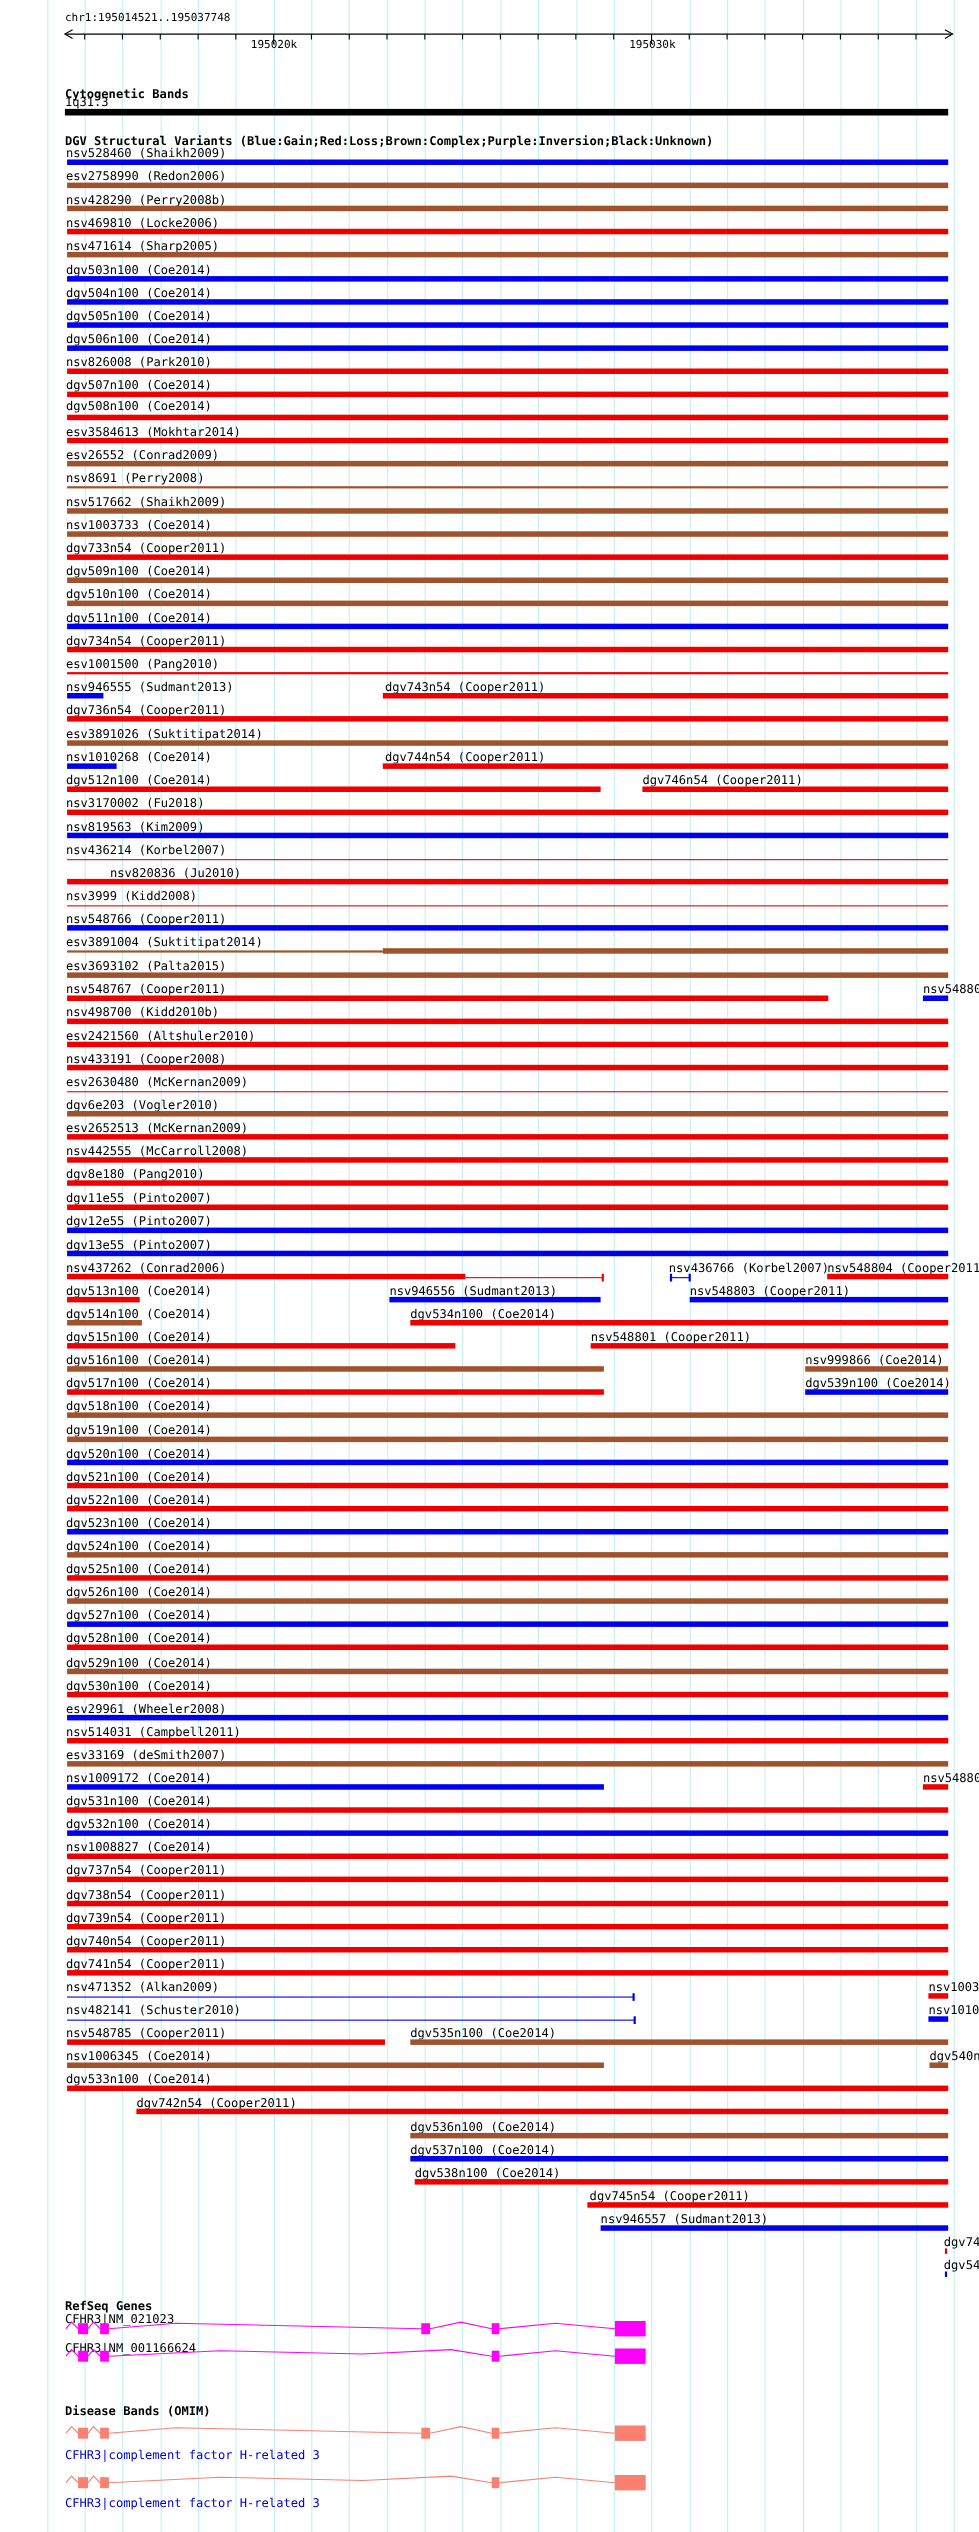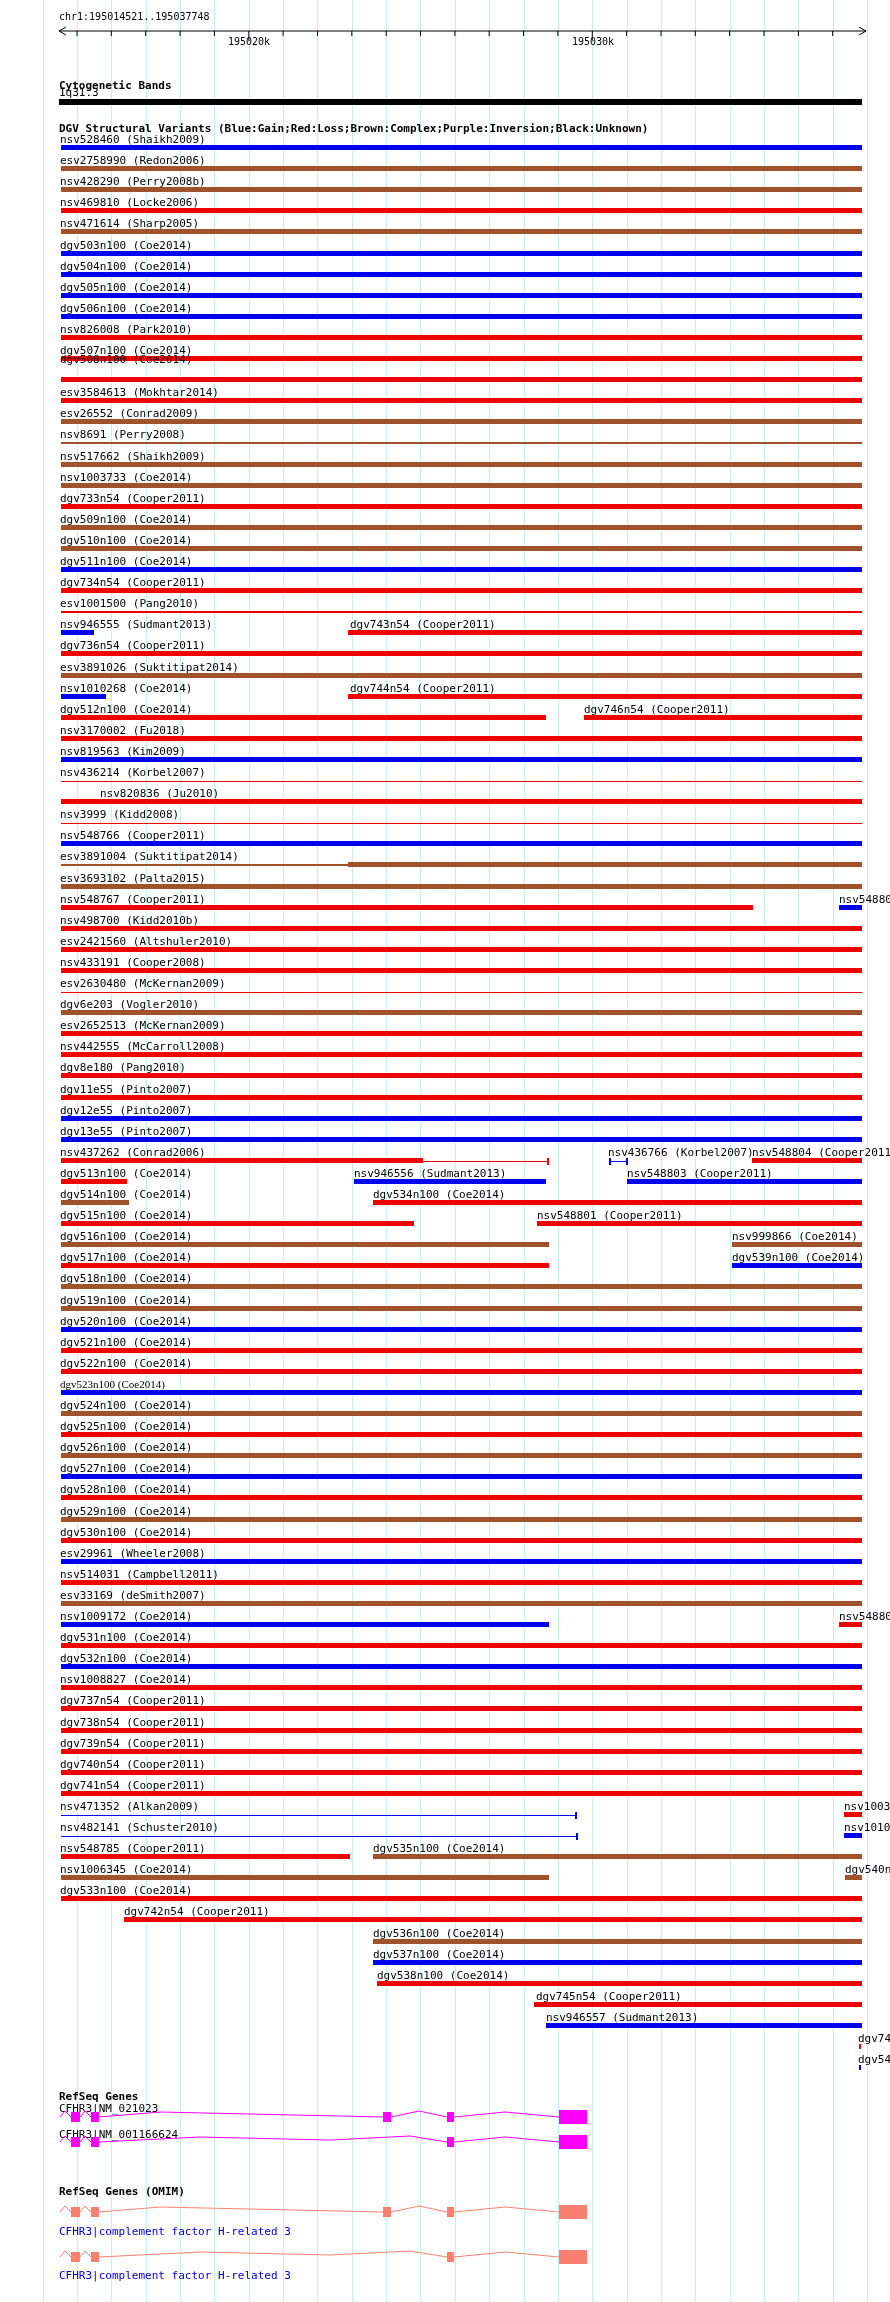--- a/index.html
+++ b/index.html
@@ -100,21 +100,21 @@
       <div class="lbl" style="left: 60px; top: 261px;">dgv504n100 (Coe2014)</div>
       <div class="seg" style="left: 61px; top: 272px; width: 801px; height: 5px; background: rgb(0, 0, 238);"></div>
       <div class="lbl" style="left: 60px; top: 282px;">dgv505n100 (Coe2014)</div>
       <div class="seg" style="left: 61px; top: 293px; width: 801px; height: 5px; background: rgb(0, 0, 238);"></div>
       <div class="lbl" style="left: 60px; top: 303px;">dgv506n100 (Coe2014)</div>
       <div class="seg" style="left: 61px; top: 314px; width: 801px; height: 5px; background: rgb(0, 0, 238);"></div>
       <div class="lbl" style="left: 60px; top: 324px;">nsv826008 (Park2010)</div>
       <div class="seg" style="left: 61px; top: 335px; width: 801px; height: 5px; background: rgb(238, 0, 0);"></div>
       <div class="lbl" style="left: 60px; top: 345px;">dgv507n100 (Coe2014)</div>
       <div class="seg" style="left: 61px; top: 356px; width: 801px; height: 5px; background: rgb(238, 0, 0);"></div>
-      <div class="lbl" style="left: 60px; top: 354px; text-align: center;">dgv508n100 (Coe2014)</div>
+      <div class="lbl" style="left: 60px; top: 364px; text-align: center;">dgv508n100 (Coe2014)</div>
       <div class="seg" style="left: 61px; top: 377px; width: 801px; height: 5px; background: rgb(238, 0, 0);"></div>
       <div class="lbl" style="left: 60px; top: 387px;">esv3584613 (Mokhtar2014)</div>
       <div class="seg" style="left: 61px; top: 398px; width: 801px; height: 5px; background: rgb(238, 0, 0);"></div>
       <div class="lbl" style="left: 60px; top: 408px;">esv26552 (Conrad2009)</div>
       <div class="seg" style="left: 61px; top: 419px; width: 801px; height: 5px; background: rgb(160, 82, 45);"></div>
       <div class="lbl" style="left: 60px; top: 429px;">nsv8691 (Perry2008)</div>
       <div class="seg" style="left: 61px; top: 442px; width: 801px; height: 2px; background: rgb(160, 82, 45);"></div>
       <div class="lbl" style="left: 60px; top: 451px;">nsv517662 (Shaikh2009)</div>
       <div class="seg" style="left: 61px; top: 462px; width: 801px; height: 5px; background: rgb(160, 82, 45);"></div>
       <div class="lbl" style="left: 60px; top: 472px;">nsv1003733 (Coe2014)</div>
@@ -225,21 +225,21 @@
       <div class="lbl" style="left: 60px; top: 1273px;">dgv518n100 (Coe2014)</div>
       <div class="seg" style="left: 61px; top: 1284px; width: 801px; height: 5px; background: rgb(160, 82, 45);"></div>
       <div class="lbl" style="left: 60px; top: 1295px;">dgv519n100 (Coe2014)</div>
       <div class="seg" style="left: 61px; top: 1306px; width: 801px; height: 5px; background: rgb(160, 82, 45);"></div>
       <div class="lbl" style="left: 60px; top: 1316px;">dgv520n100 (Coe2014)</div>
       <div class="seg" style="left: 61px; top: 1327px; width: 801px; height: 5px; background: rgb(0, 0, 238);"></div>
       <div class="lbl" style="left: 60px; top: 1337px;">dgv521n100 (Coe2014)</div>
       <div class="seg" style="left: 61px; top: 1348px; width: 801px; height: 5px; background: rgb(238, 0, 0);"></div>
       <div class="lbl" style="left: 60px; top: 1358px;">dgv522n100 (Coe2014)</div>
       <div class="seg" style="left: 61px; top: 1369px; width: 801px; height: 5px; background: rgb(238, 0, 0);"></div>
-      <div class="lbl" style="left: 60px; top: 1379px; font-family: Liberation Serif, serif;">dgv523n100 (Coe2014)</div>
+      <div class="lbl" style="left: 60px; top: 1379px;">dgv523n100 (Coe2014)</div>
       <div class="seg" style="left: 61px; top: 1390px; width: 801px; height: 5px; background: rgb(0, 0, 238);"></div>
       <div class="lbl" style="left: 60px; top: 1400px;">dgv524n100 (Coe2014)</div>
       <div class="seg" style="left: 61px; top: 1411px; width: 801px; height: 5px; background: rgb(160, 82, 45);"></div>
       <div class="lbl" style="left: 60px; top: 1421px; text-align: center;">dgv525n100 (Coe2014)</div>
       <div class="seg" style="left: 61px; top: 1432px; width: 801px; height: 5px; background: rgb(238, 0, 0);"></div>
       <div class="lbl" style="left: 60px; top: 1442px;">dgv526n100 (Coe2014)</div>
       <div class="seg" style="left: 61px; top: 1453px; width: 801px; height: 5px; background: rgb(160, 82, 45);"></div>
       <div class="lbl" style="left: 60px; top: 1463px;">dgv527n100 (Coe2014)</div>
       <div class="seg" style="left: 61px; top: 1474px; width: 801px; height: 5px; background: rgb(0, 0, 238);"></div>
       <div class="lbl" style="left: 60px; top: 1484px;">dgv528n100 (Coe2014)</div>
@@ -326,21 +326,21 @@
       <div class="lbl" style="left: 59px; top: 2129px; color: rgb(0, 0, 0);">CFHR3|NM_001166624</div>
       <svg width="890" height="24" style="left: 0px; top: 2130px;">
         <polyline points="60,12 65,6 71,12 80,12 85,6 91,12 99,12 200,7 330,10 410,6 447,12 454,12 505,7 559,12" fill="none" stroke="#FF00FF" stroke-width="1"></polyline>
         <rect x="71" y="7" width="9" height="10" fill="#FF00FF"></rect>
         <rect x="91" y="7" width="8" height="10" fill="#FF00FF"></rect>
         <rect x="447" y="7" width="7" height="10" fill="#FF00FF"></rect>
         <rect x="559" y="5" width="28" height="14" fill="#FF00FF"></rect>
       </svg>
     </div>
 
-  <div class="hdr" id="omim-title" style="left: 59px; top: 2186px;">RefSeq Genes (OMIM)</div>
+  <div class="hdr" id="omim-title" style="left: 59px; top: 2186px;">Disease Bands (OMIM)</div>
   <div id="omim-genes">
       <div class="lbl" style="left: 59px; top: 2226px; color: rgb(0, 0, 204);">CFHR3|complement factor H-related 3</div>
       <svg width="890" height="24" style="left: 0px; top: 2200px;">
         <polyline points="60,12 65,6 71,12 80,12 85,6 91,12 99,12 160,7 383,12 391,12 419,6 447,12 454,12 505,7 559,12" fill="none" stroke="#FA8072" stroke-width="1"></polyline>
         <rect x="71" y="7" width="9" height="10" fill="#FA8072"></rect>
         <rect x="91" y="7" width="8" height="10" fill="#FA8072"></rect>
         <rect x="383" y="7" width="8" height="10" fill="#FA8072"></rect>
         <rect x="447" y="7" width="7" height="10" fill="#FA8072"></rect>
         <rect x="559" y="5" width="28" height="14" fill="#FA8072"></rect>
       </svg>

